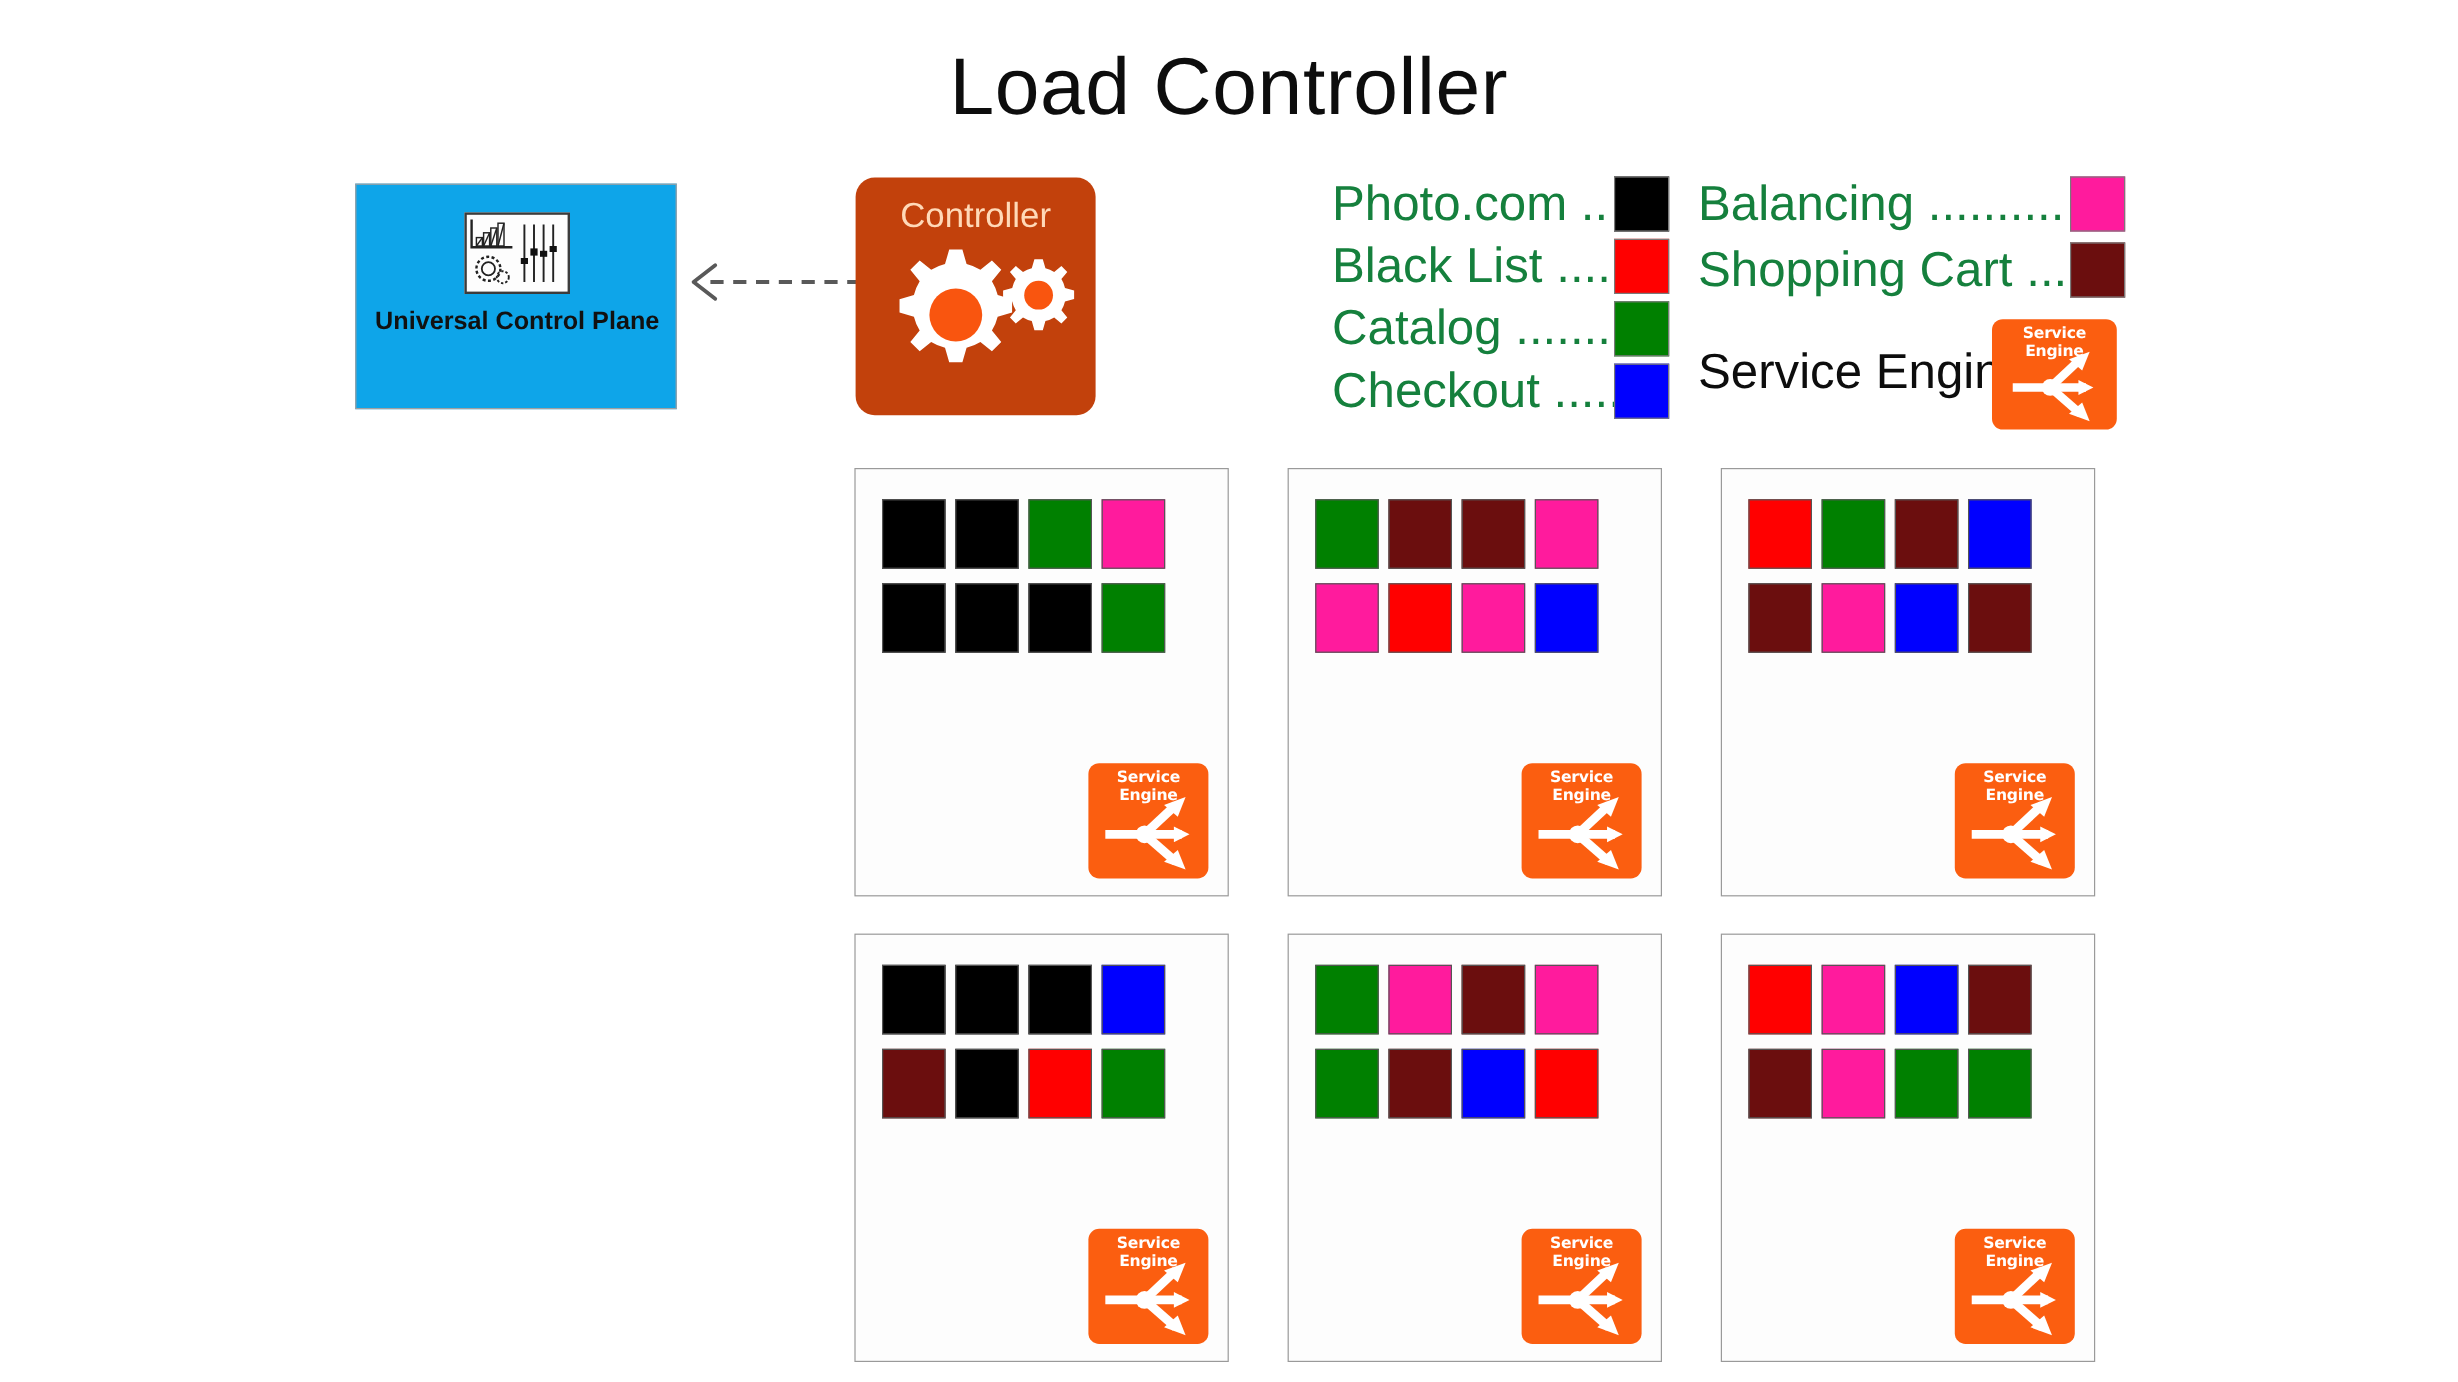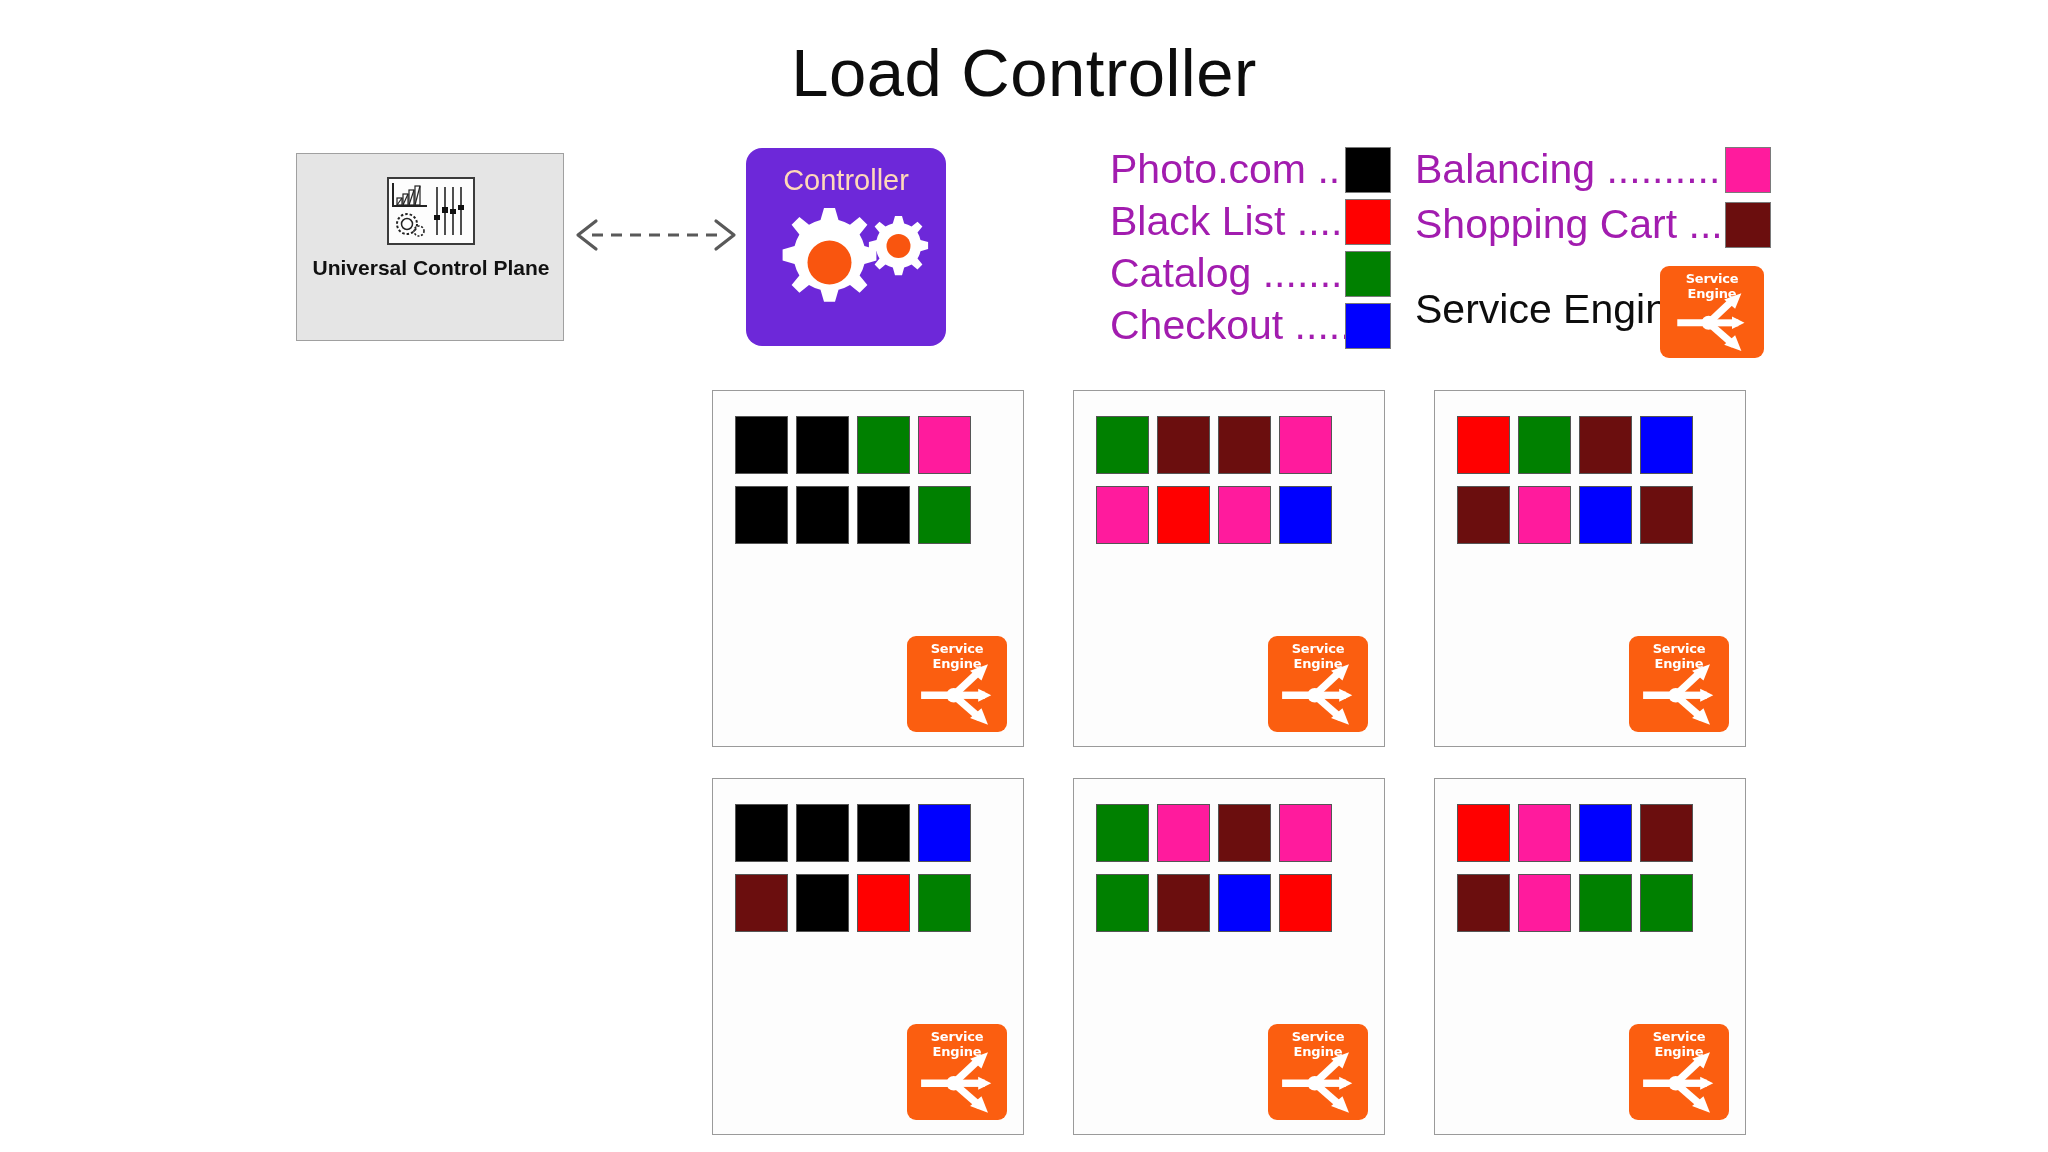--- a/index.html
+++ b/index.html
@@ -9,50 +9,50 @@
   
   #slide-title{
     position:absolute;left:0;top:38px;width:2048px;text-align:center;
     font-size:67px;font-weight:400;letter-spacing:0.5px;color:#0d0d0d;
     line-height:1.05;
   }
 
   
   #ucp-box{
     position:absolute;left:296px;top:153px;width:268px;height:188px;
-    background:#e5e5e5;border:1.5px solid #a0a0a0;box-sizing:border-box;
+    background:#0ea5e9;border:1.5px solid #a0a0a0;box-sizing:border-box;
   }
   #ucp-icon{
     position:absolute;left:90px;top:23px;width:88px;height:68px;
     border:2.5px solid #3b3b3b;background:#fdfdfd;box-sizing:border-box;
   }
   #ucp-label{
     position:absolute;left:0;top:102px;width:268px;text-align:center;
     font-size:21px;font-weight:bold;color:#111;
   }
 
   
   #ucp-controller-link{position:absolute;left:566px;top:205px;width:180px;height:60px;}
 
   
   #controller-box{
-    position:absolute;left:746px;top:148px;width:200px;height:198px;
-    background:#6d28d9;border-radius:16px;
+    position:absolute;left:713px;top:148px;width:200px;height:198px;
+    background:#c2410c;border-radius:16px;
   }
   #controller-label{
     position:absolute;left:0;top:16px;width:200px;text-align:center;
     font-size:29px;color:#ffd9b8;font-weight:400;
   }
   #controller-gears{position:absolute;left:18px;top:52px;width:170px;height:130px;}
 
   
   .legend-row{position:absolute;height:52px;}
   .legend-text{
     position:absolute;left:0;top:0;white-space:nowrap;
-    font-size:41px;line-height:52px;color:#a21caf;font-weight:400;
+    font-size:41px;line-height:52px;color:#15803d;font-weight:400;
   }
   .legend-swatch{
     position:absolute;top:4px;width:46px;height:46px;
     border:1px solid #7a7a7a;box-sizing:border-box;
   }
   #legend-left{position:absolute;left:1110px;top:143px;width:300px;height:220px;}
   #legend-right{position:absolute;left:1415px;top:143px;width:400px;height:160px;}
 
   #legend-se-label{
     position:absolute;left:1415px;top:286px;white-space:nowrap;

